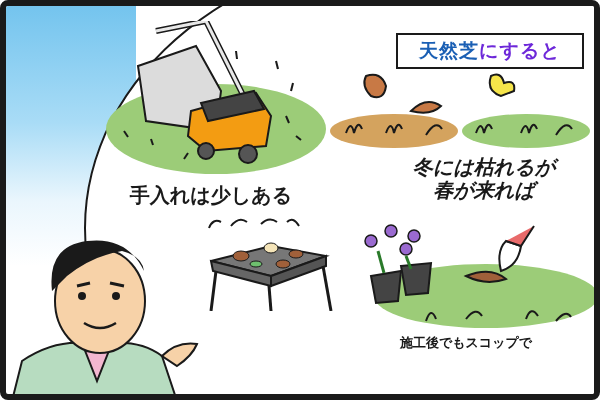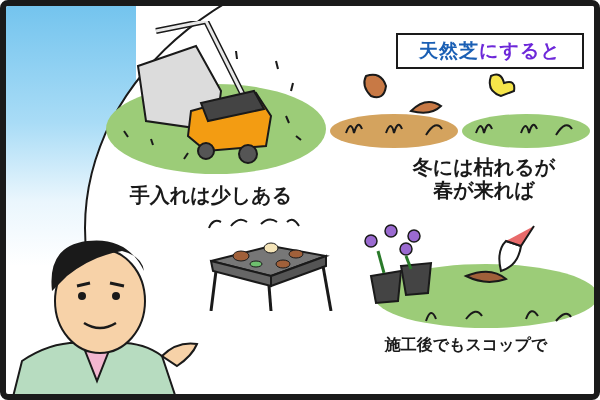--- a/index.html
+++ b/index.html
@@ -5,23 +5,23 @@
   html, body { margin:0; padding:0; background:#fff; }
   body { width:600px; height:400px; overflow:hidden; font-family:"DejaVu Sans","Liberation Sans",sans-serif; }
   .frame { position:absolute; left:0; top:0; width:600px; height:400px; box-sizing:border-box; border:6px solid #1a1a1a; border-radius:8px; background:#fff; overflow:hidden; }
   .sky { position:absolute; left:0; top:0; width:130px; height:260px; background:linear-gradient(180deg,#74c4ee 0%,#a9dcf6 45%,#eaf6fd 75%,#ffffff 100%); }
   .bubble { position:absolute; left:78px; top:-60px; width:700px; height:560px; border-radius:50%; background:#fff; border:2px solid #1a1a1a; }
   .title-box { position:absolute; left:390px; top:27px; width:184px; height:32px; border:2px solid #1a1a1a; background:#fff; display:flex; align-items:center; justify-content:center; font-weight:bold; font-size:19px; letter-spacing:1px; }
   .title-accent { color:#1a5fb4; }
   .title-rest { color:#6d28d9;font-family:Liberation Serif, serif; }
   .caption { position:absolute; font-weight:bold; color:#1a1a1a; text-align:center; line-height:1.15; }
   .cap-mower { left:105px; top:178px; font-size:20px; width:200px; }
-  .cap-season { left:378px; top:150px; font-size:20px; width:200px; }
+  .cap-season { left:378px; top:150px; font-size:20px; width:200px;font-style:italic; }
   .cap-bbq { left:180px; top:298px; font-size:20px; width:130px; }
-  .cap-layout { left:335px; top:330px; font-size:16px; width:250px; }
+  .cap-layout { left:335px; top:330px; font-size:13px; width:250px; }
   svg { position:absolute; }
 </style>
 </head>
 <body>
 
 <div class="frame">
   <div class="sky"></div>
   <div class="bubble"></div>
 
   <div class="title-box">

